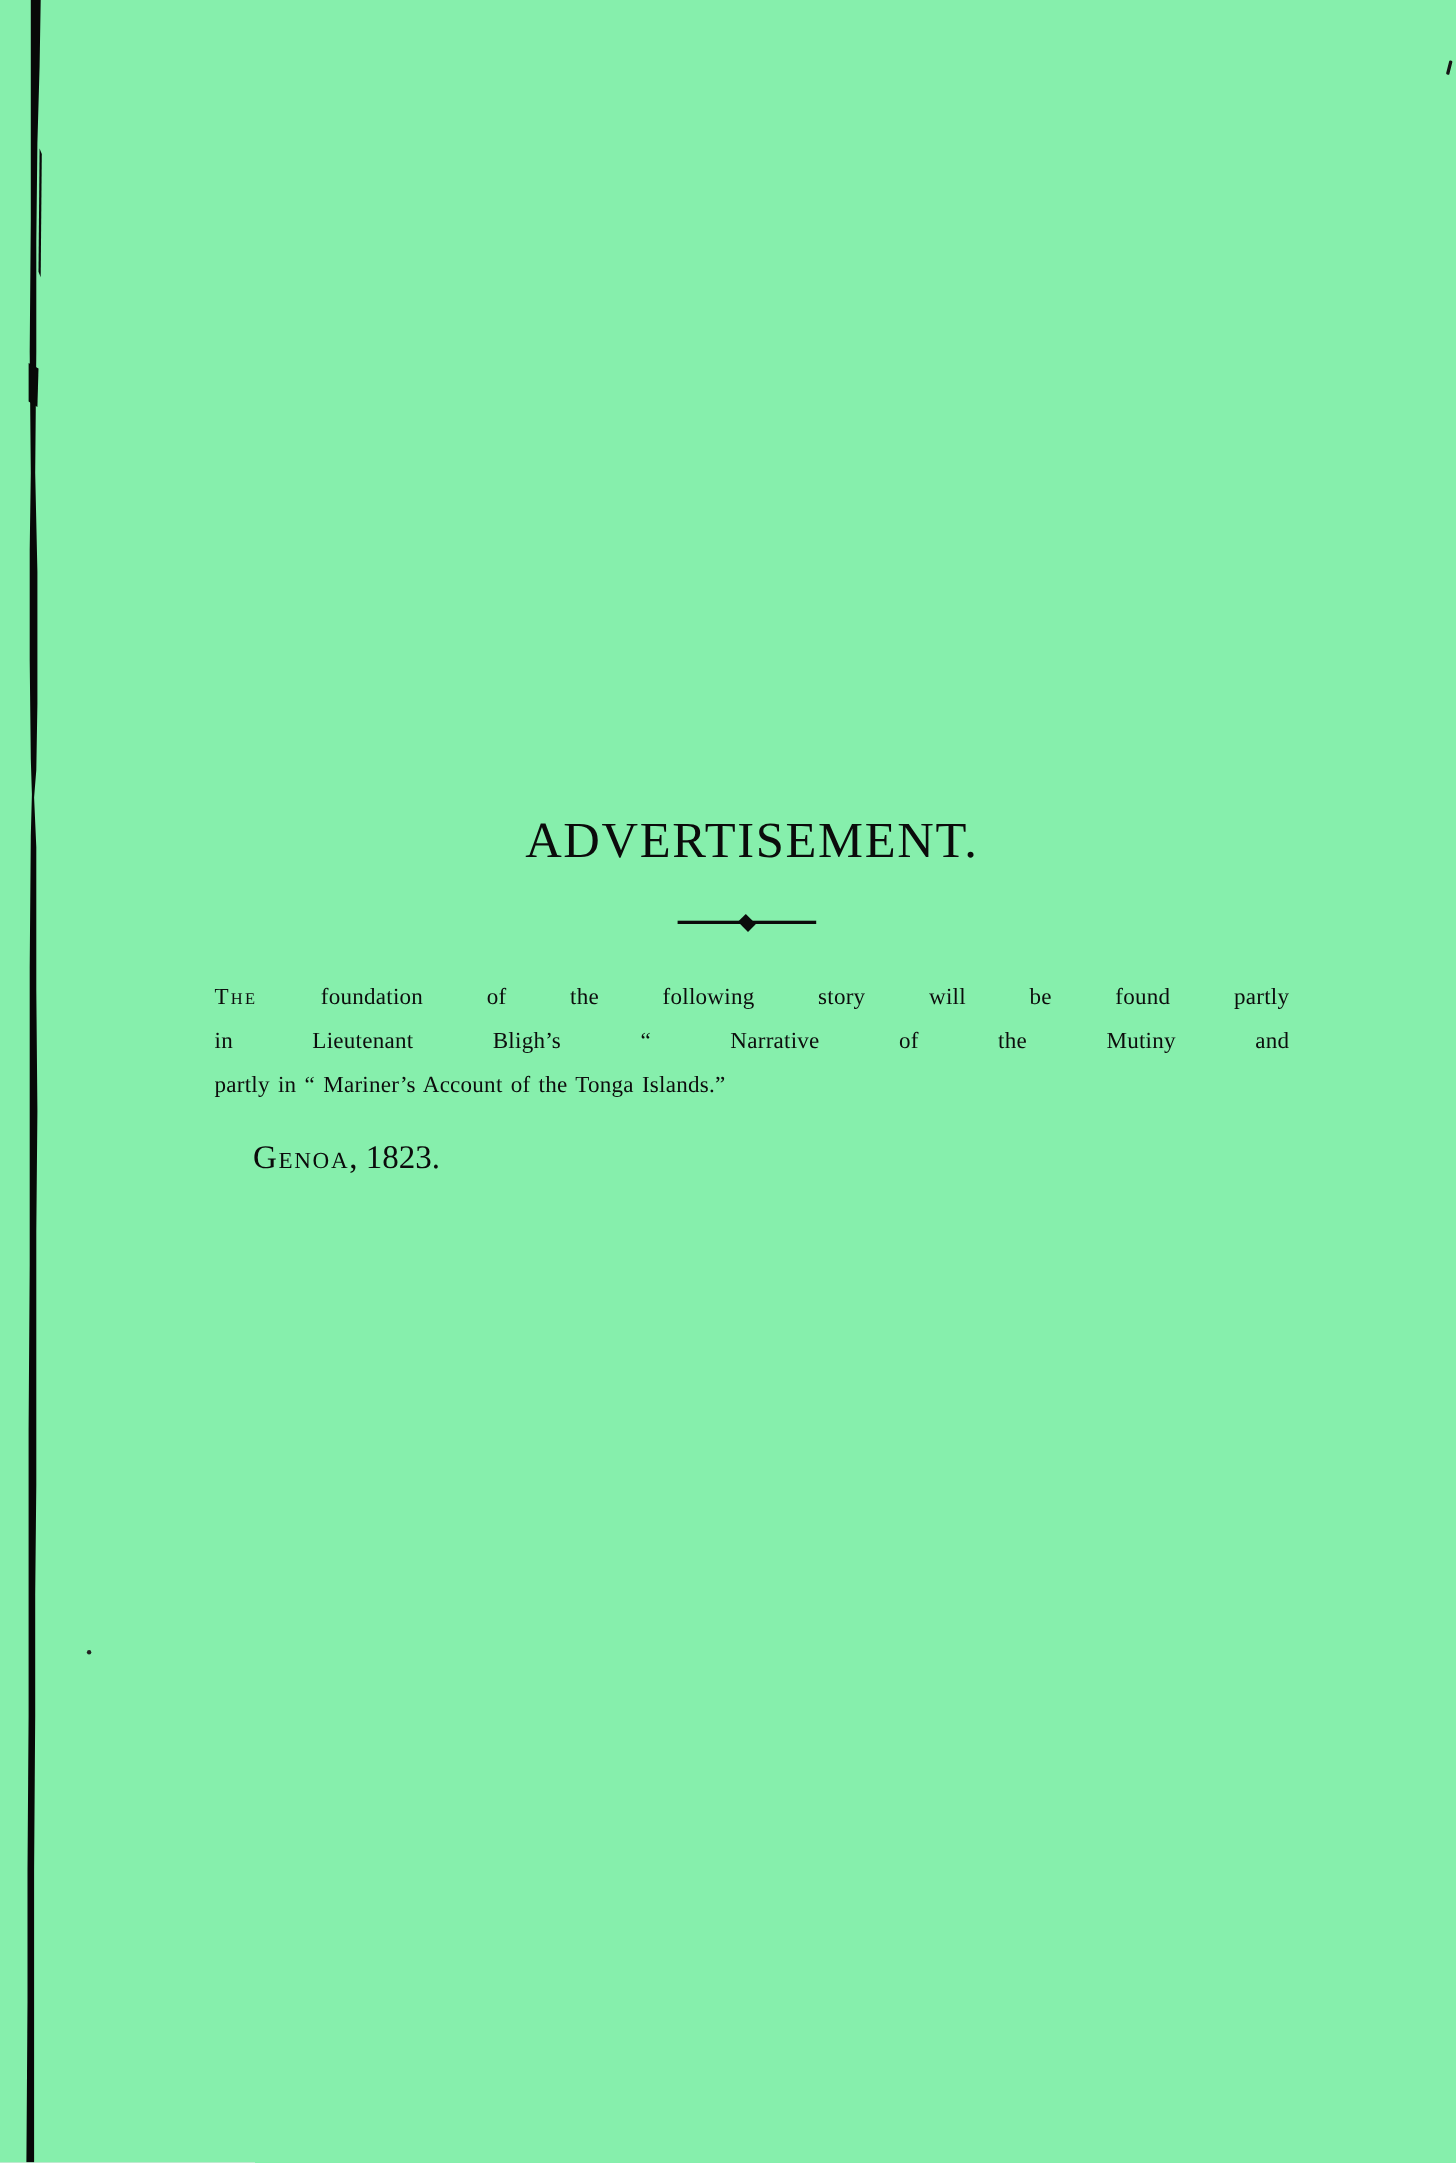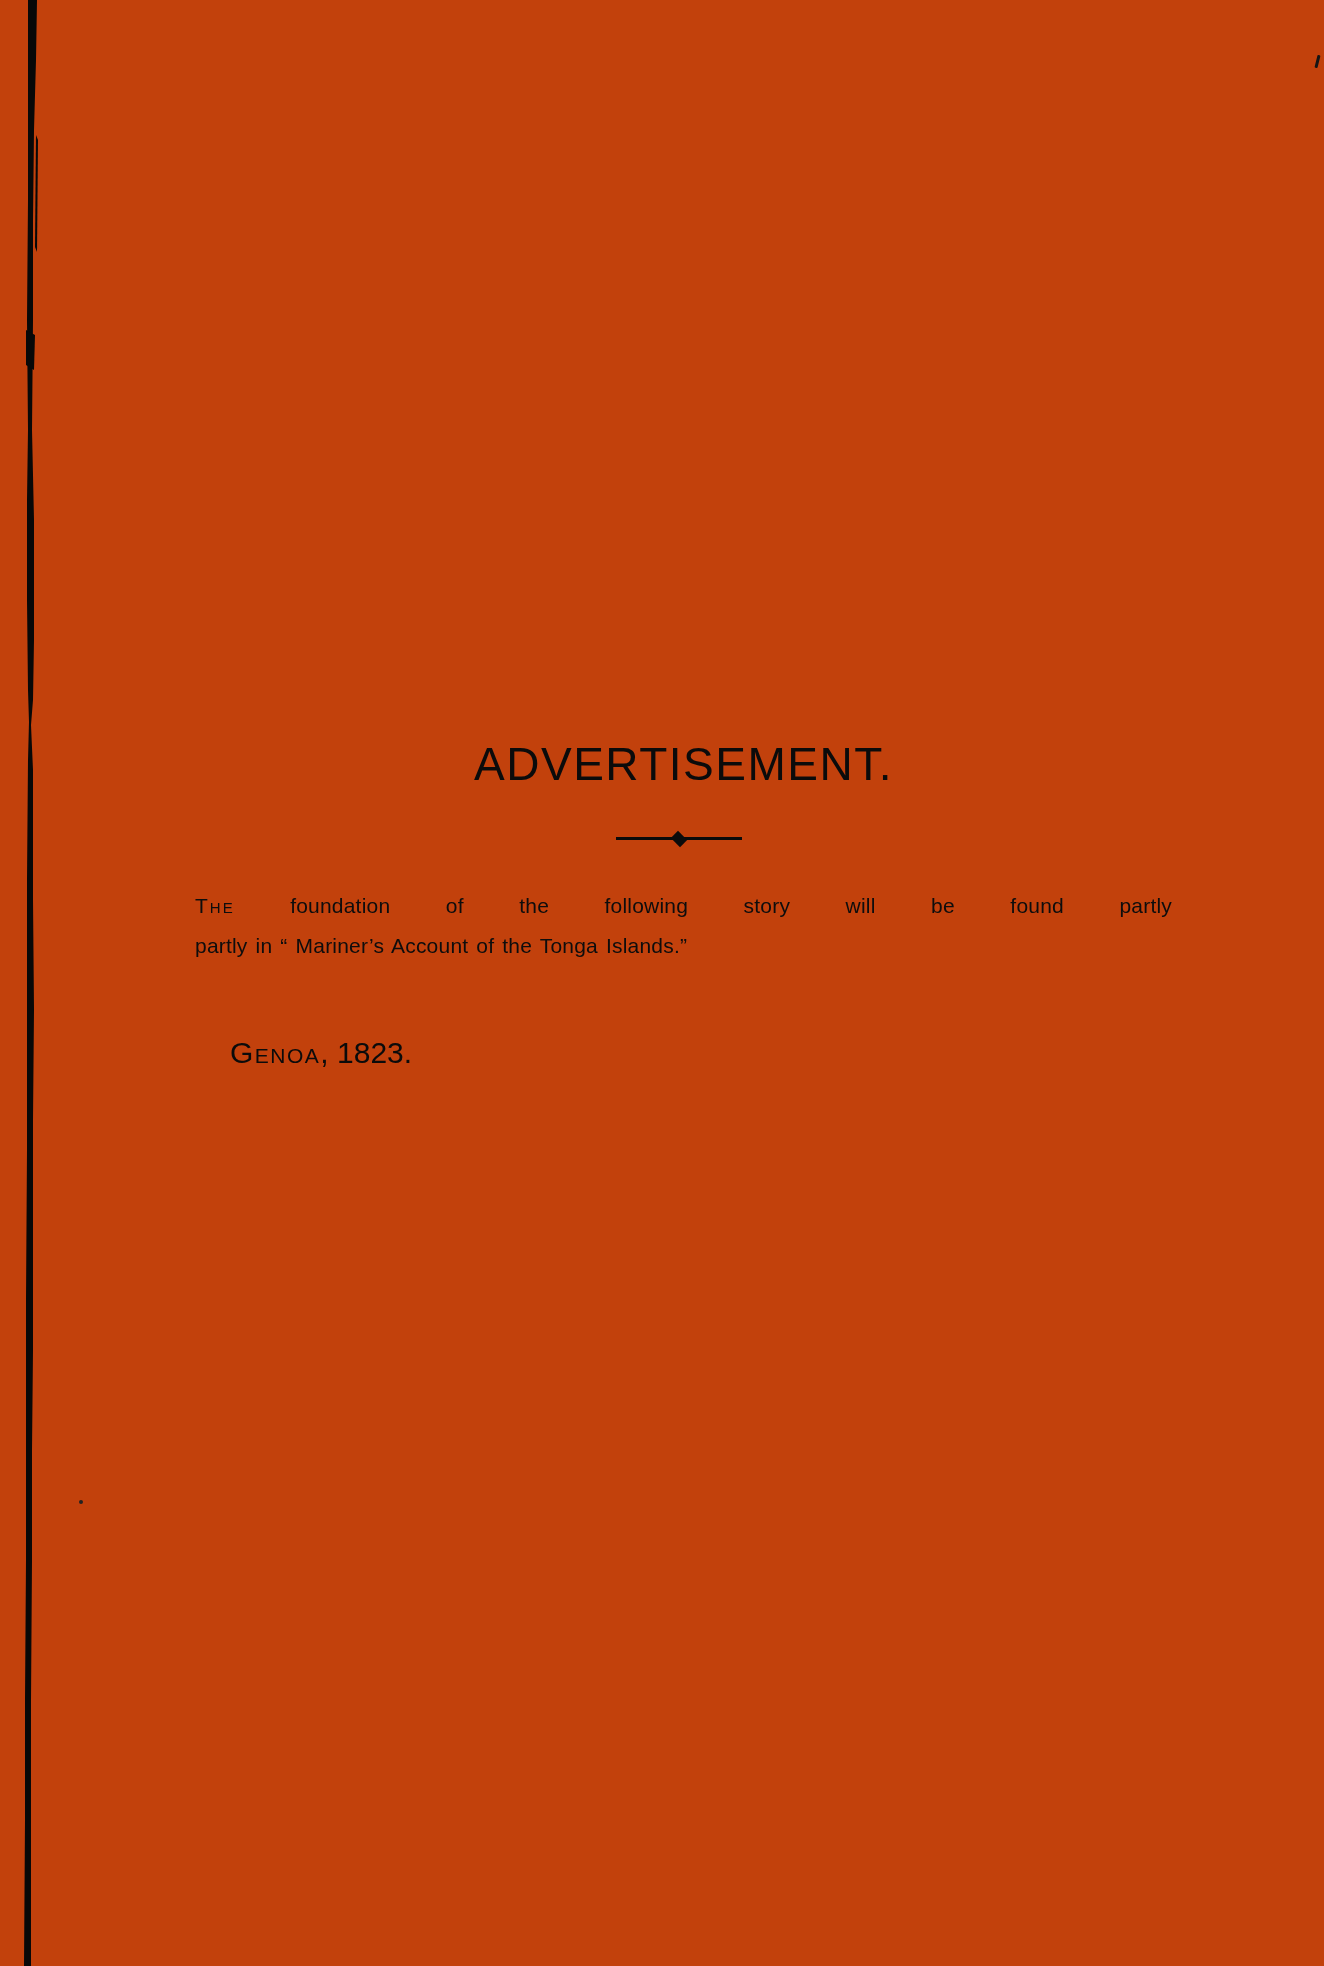--- a/index.html
+++ b/index.html
@@ -1,22 +1,22 @@
 <!DOCTYPE html>
 <html><head>
 <meta charset="utf-8">
 <style>
   html, body { margin: 0; padding: 0; background: #e8e8e8; }
   .page {
     position: relative;
     width: 1324px;
     height: 1966px;
-    background: #c2410c;
+    background: #86efac;
     overflow: hidden;
-    font-family: Liberation Sans, sans-serif;
+    font-family: Liberation Serif, serif;
     color: #0d0d0d;
   }
   
   .binding-svg {
     position: absolute;
     left: 0; top: 0;
     width: 60px; height: 1966px;
   }
   
   .corner-mark {
@@ -113,18 +113,19 @@
   <div class="speck"></div>
 
   <h1 class="title">ADVERTISEMENT.</h1>
 
   <div class="rule">
     <span class="diamond"></span>
   </div>
 
   <div class="para">
     <p class="line justify"><span class="sc">The</span><span> foundation of the following story will be found partly</span></p>
+    <p class="line justify">in Lieutenant Bligh’s “ Narrative of the Mutiny and</p>
     <p class="line last">partly in “ Mariner’s Account of the Tonga Islands.”</p>
   </div>
 
   <p class="signature"><span class="sc">Genoa</span><span>, 1823.</span></p>
 
 </div>
 
 </body></html>

